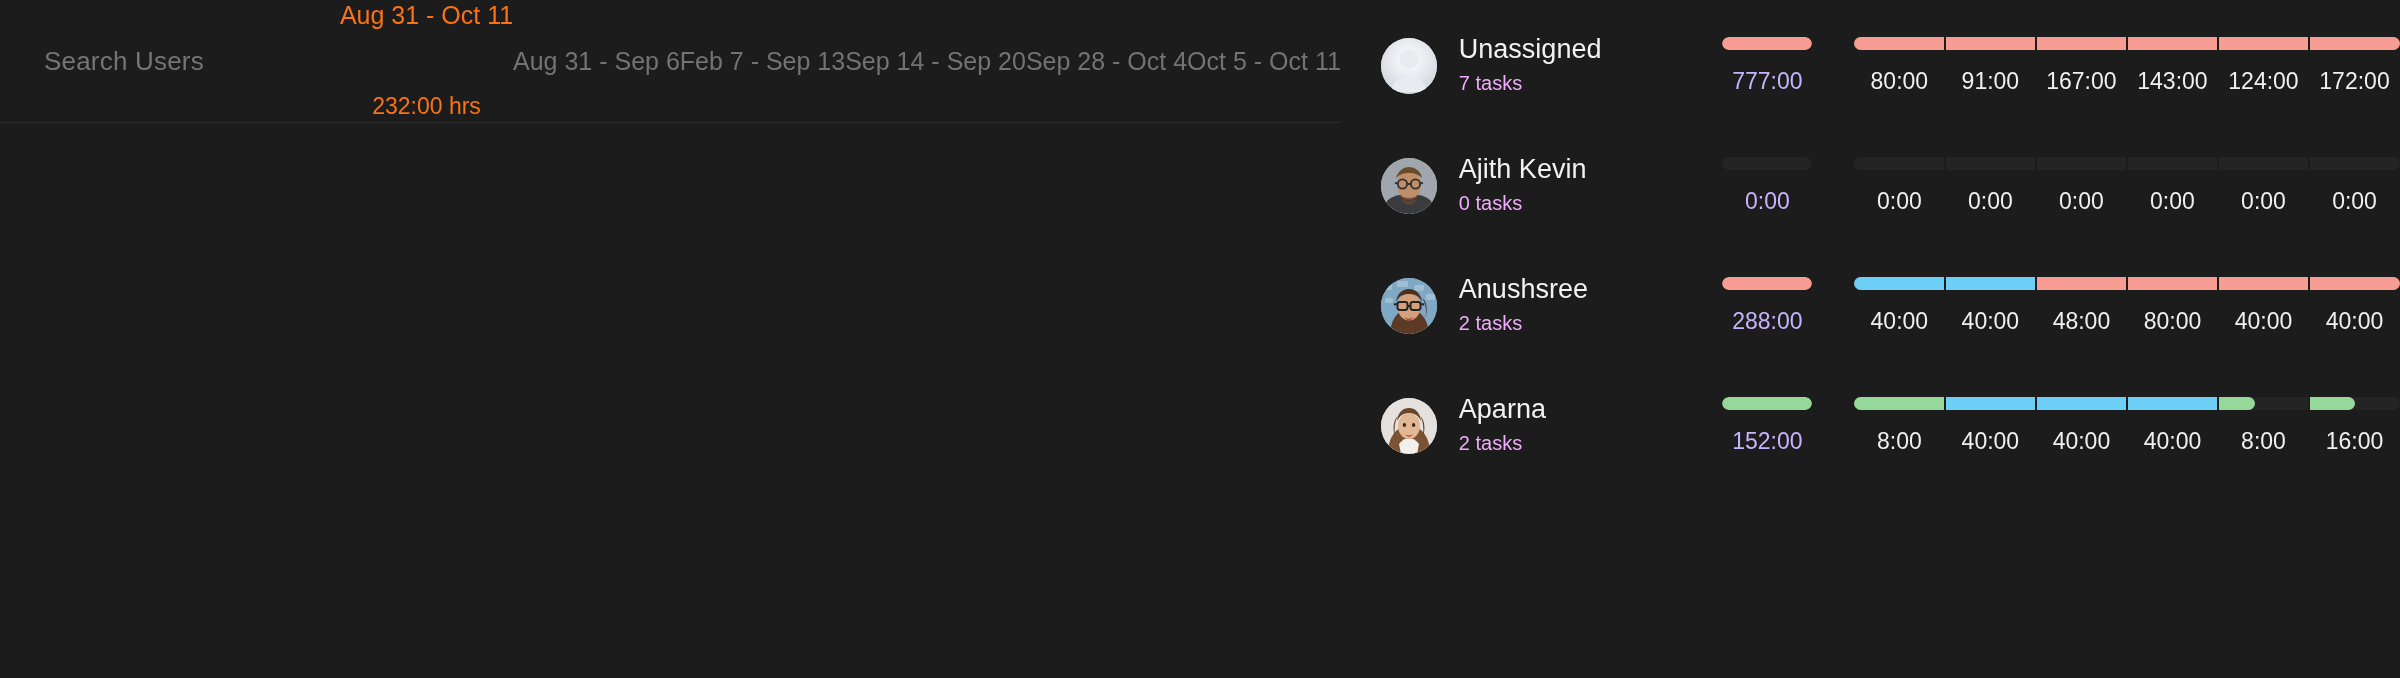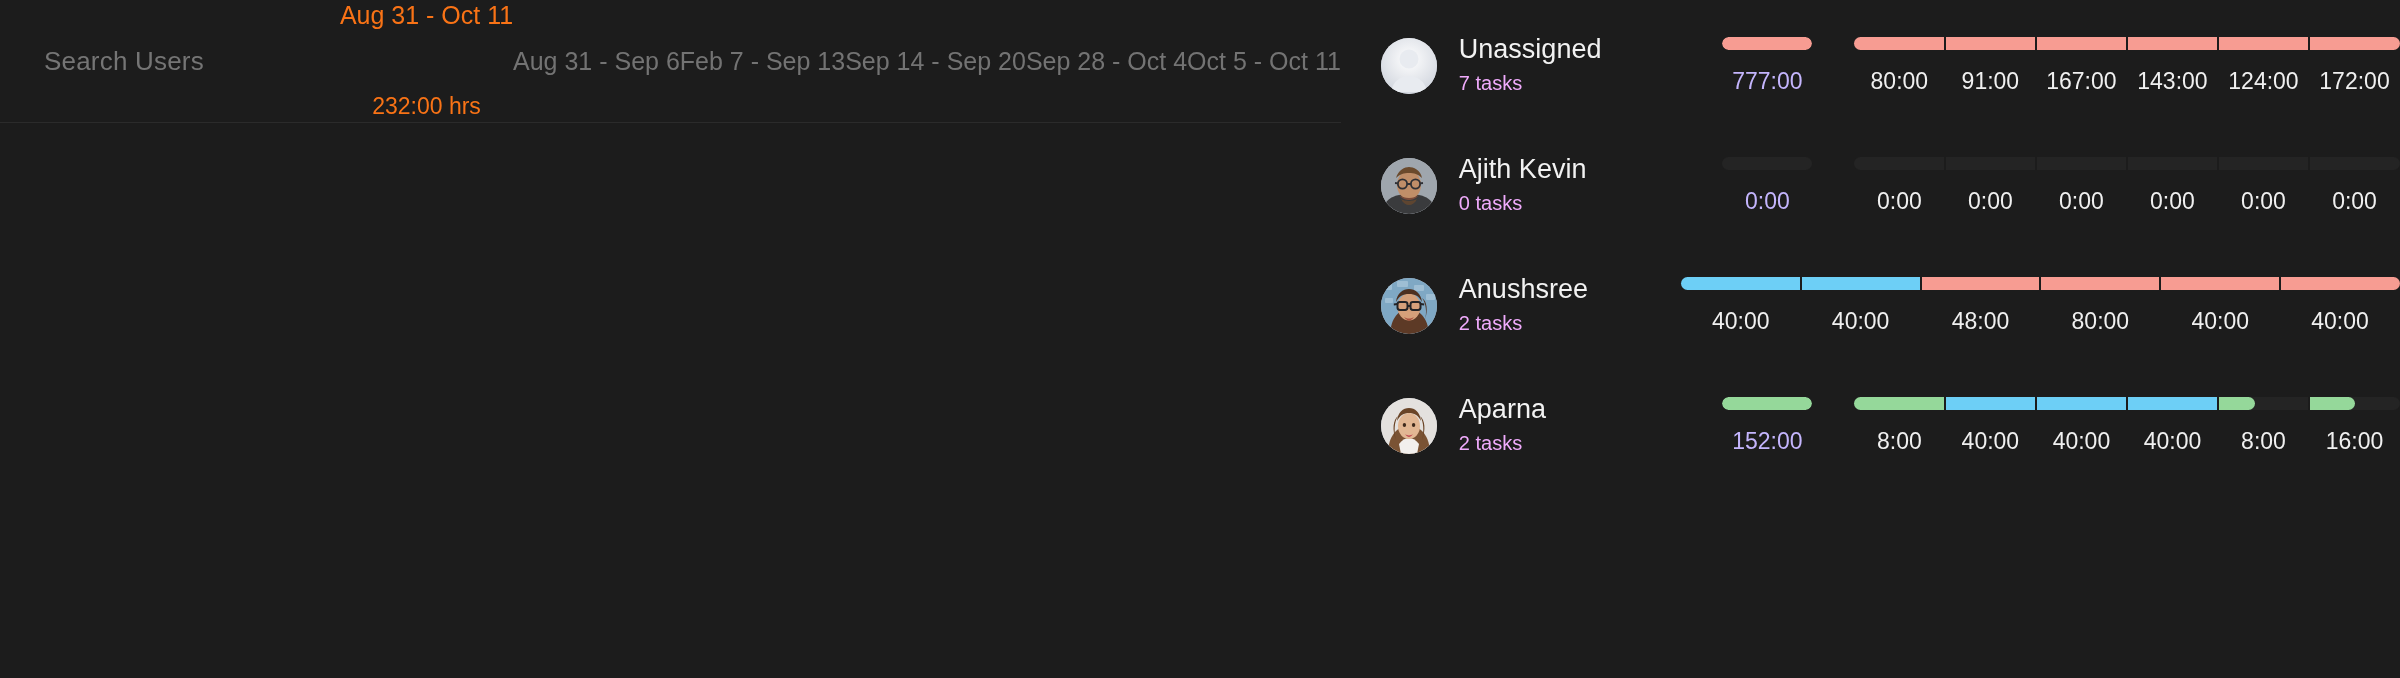--- a/index.html
+++ b/index.html
@@ -258,20 +258,26 @@
                 <path d="M26.5 28h3M12.8 26.4 16.5 26M43.2 26.4 39.5 26"></path>
               </g>
               <path d="M23 39c2 2.6 4 3.6 5 3.6s3-1 5-3.6c-2 1.2-3.4 1.6-5 1.6s-3-0.4-5-1.6z" fill="#a8503f"></path>
             </svg>
           </div>
           <div class="user-text">
             <div class="user-name">Anushsree</div>
             <div class="user-tasks">2 tasks</div>
           </div>
         </div>
+        <div class="total-cell">
+          <div class="total-track">
+            <div class="total-fill" style="width: 100%; background: rgb(247, 156, 146);"></div>
+          </div>
+          <div class="total-value">288:00</div>
+        </div>
         <div class="weeks-cell">
           <div class="week-cell">
             <div class="week-track">
               <div class="week-fill" style="width: 100%; background: rgb(109, 207, 246);"></div>
             </div>
             <div class="week-value">40:00</div>
           </div>
           <div class="week-cell">
             <div class="week-track">
               <div class="week-fill" style="width: 100%; background: rgb(109, 207, 246);"></div>

